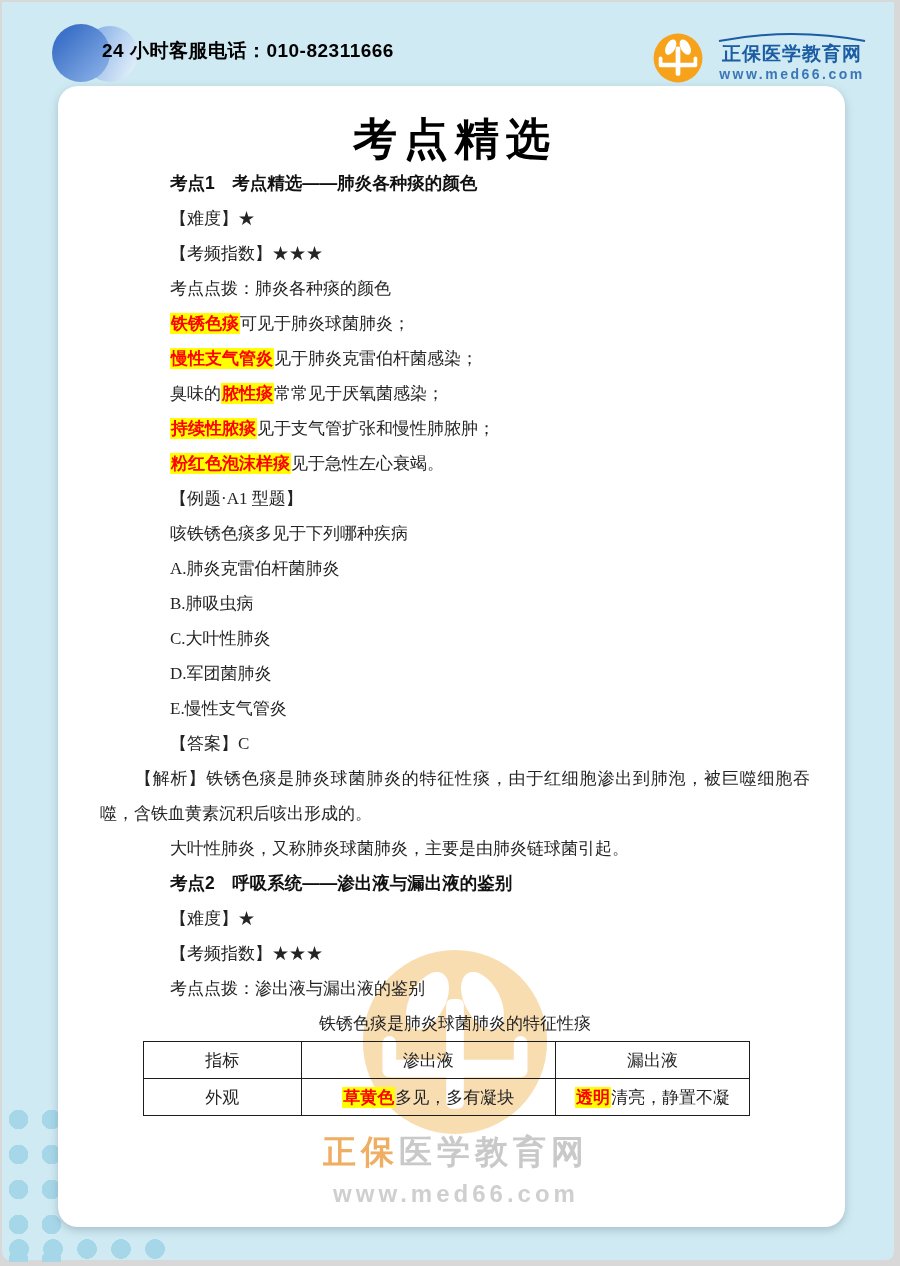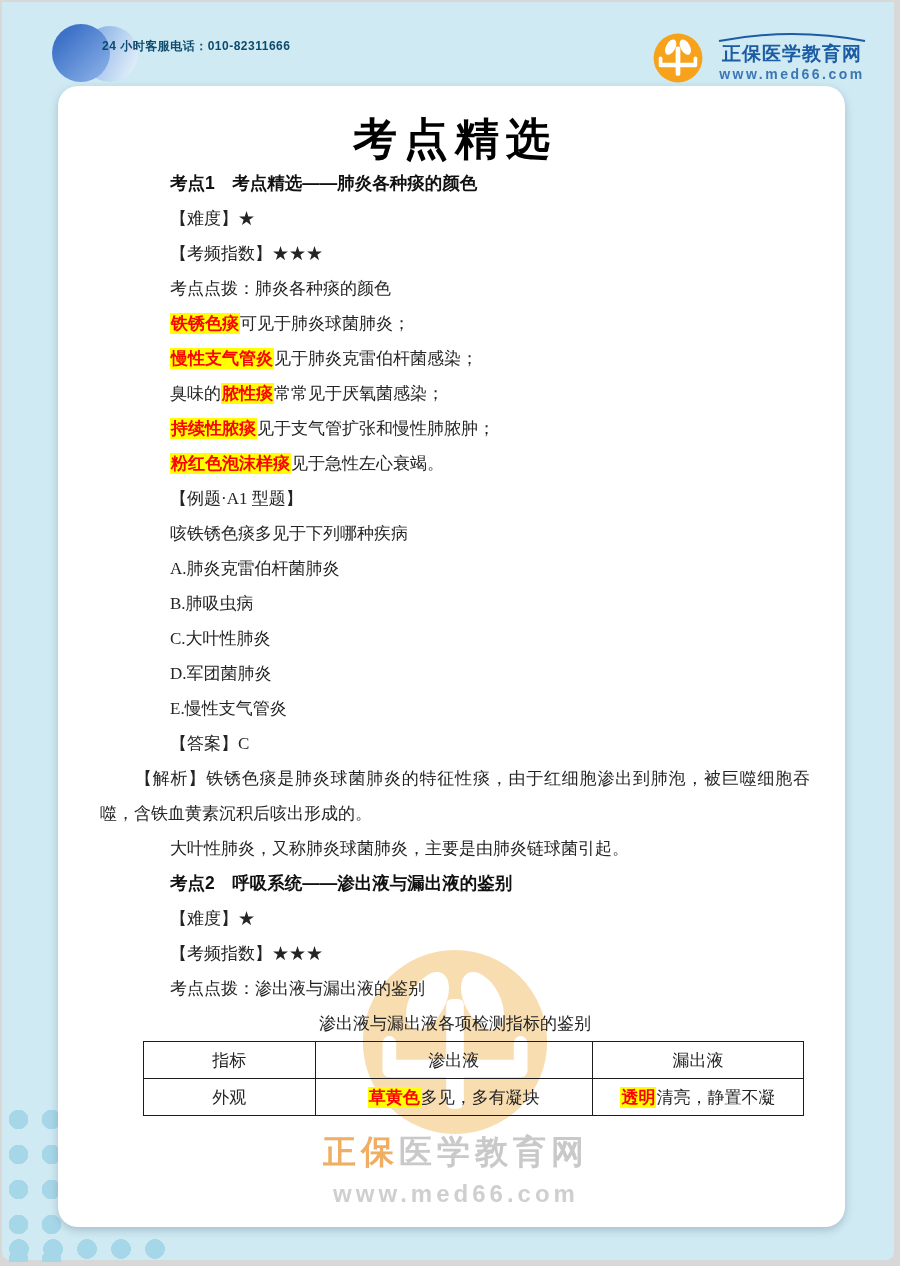--- a/index.html
+++ b/index.html
@@ -14,21 +14,21 @@
   }
   
   .circles{position:absolute;left:50px;top:18px;width:100px;height:66px;}
   .circle-light{position:absolute;left:30px;top:6px;width:56px;height:56px;border-radius:50%;
     background:linear-gradient(115deg,#7aa6e2 5%,#dcebf9 85%);}
   .circle-dark{position:absolute;left:0;top:4px;width:58px;height:58px;border-radius:50%;
     background:linear-gradient(135deg,#3e72c8 20%,#8cb2e8 95%);}
   .phone{
     position:absolute;left:100px;top:36px;
     font-family:"Liberation Sans","DejaVu Sans",sans-serif;
-    font-weight:bold;font-size:12px;color:#0c4a6e;letter-spacing:0.5px;
+    font-weight:bold;font-size:19px;color:#000000;letter-spacing:0.5px;
   }
   .brand{position:absolute;left:650px;top:26px;width:224px;height:62px;}
   .brand-logo{position:absolute;left:0;top:4px;width:52px;height:52px;color:#f7a21b;}
   .brand-textcol{position:absolute;left:60px;top:4px;width:160px;text-align:center;}
   .brand-arc{display:block;width:152px;height:10px;margin:0 auto;}
   .brand-name{
     font-family:"Liberation Sans","DejaVu Sans",sans-serif;
     font-weight:bold;font-size:19px;line-height:23px;color:#1b5ca3;letter-spacing:1px;
   }
   .brand-url{
@@ -66,21 +66,21 @@
   .line{margin:0;font-size:17px;line-height:35px;text-indent:70px;color:#242424;}
   .kp-heading{
     font-family:"Liberation Sans","DejaVu Sans",sans-serif;
     font-weight:bold;font-size:17.5px;color:#111;
   }
   .analysis{text-indent:35px;text-align:justify;}
   .hl{background:#ffff00;color:#fe0000;font-weight:bold;padding:1px 1px;}
   
   .caption{margin:0;font-size:17px;line-height:35px;text-align:center;text-indent:0;}
   table.cmp{
-    border-collapse:collapse;margin-left:43px;width:661px;table-layout:fixed;
+    border-collapse:collapse;margin-left:43px;width:607px;table-layout:fixed;
     background:transparent;
   }
   table.cmp th,table.cmp td{
     border:1.6px solid #1c1c1c;font-size:17px;font-weight:normal;
     height:36px;padding:0 10px;color:#242424;
   }
   table.cmp th{text-align:center;}
   table.cmp td{text-align:center;}
   col.c1{width:26%;} col.c2{width:42%;} col.c3{width:32%;}
 </style>
@@ -160,21 +160,21 @@
       <p class="line">E.慢性支气管炎</p>
       <p class="line">【答案】C</p>
       <p class="line analysis">【解析】铁锈色痰是肺炎球菌肺炎的特征性痰，由于红细胞渗出到肺泡，被巨噬细胞吞噬，含铁血黄素沉积后咳出形成的。</p>
       <p class="line">大叶性肺炎，又称肺炎球菌肺炎，主要是由肺炎链球菌引起。</p>
 
       <p class="line kp-heading">考点2　呼吸系统——渗出液与漏出液的鉴别</p>
       <p class="line">【难度】★</p>
       <p class="line">【考频指数】★★★</p>
       <p class="line">考点点拨：渗出液与漏出液的鉴别</p>
 
-      <p class="caption">渗出液与漏出液各项检测指标的鉴别</p>
+      <p class="caption">铁锈色痰是肺炎球菌肺炎的特征性痰</p>
       <table class="cmp">
         <colgroup>
             <col class="c1">
             <col class="c2">
             <col class="c3">
           </colgroup>
         <tbody>
             <tr>
           <th>指标</th>
           <th>渗出液</th>

